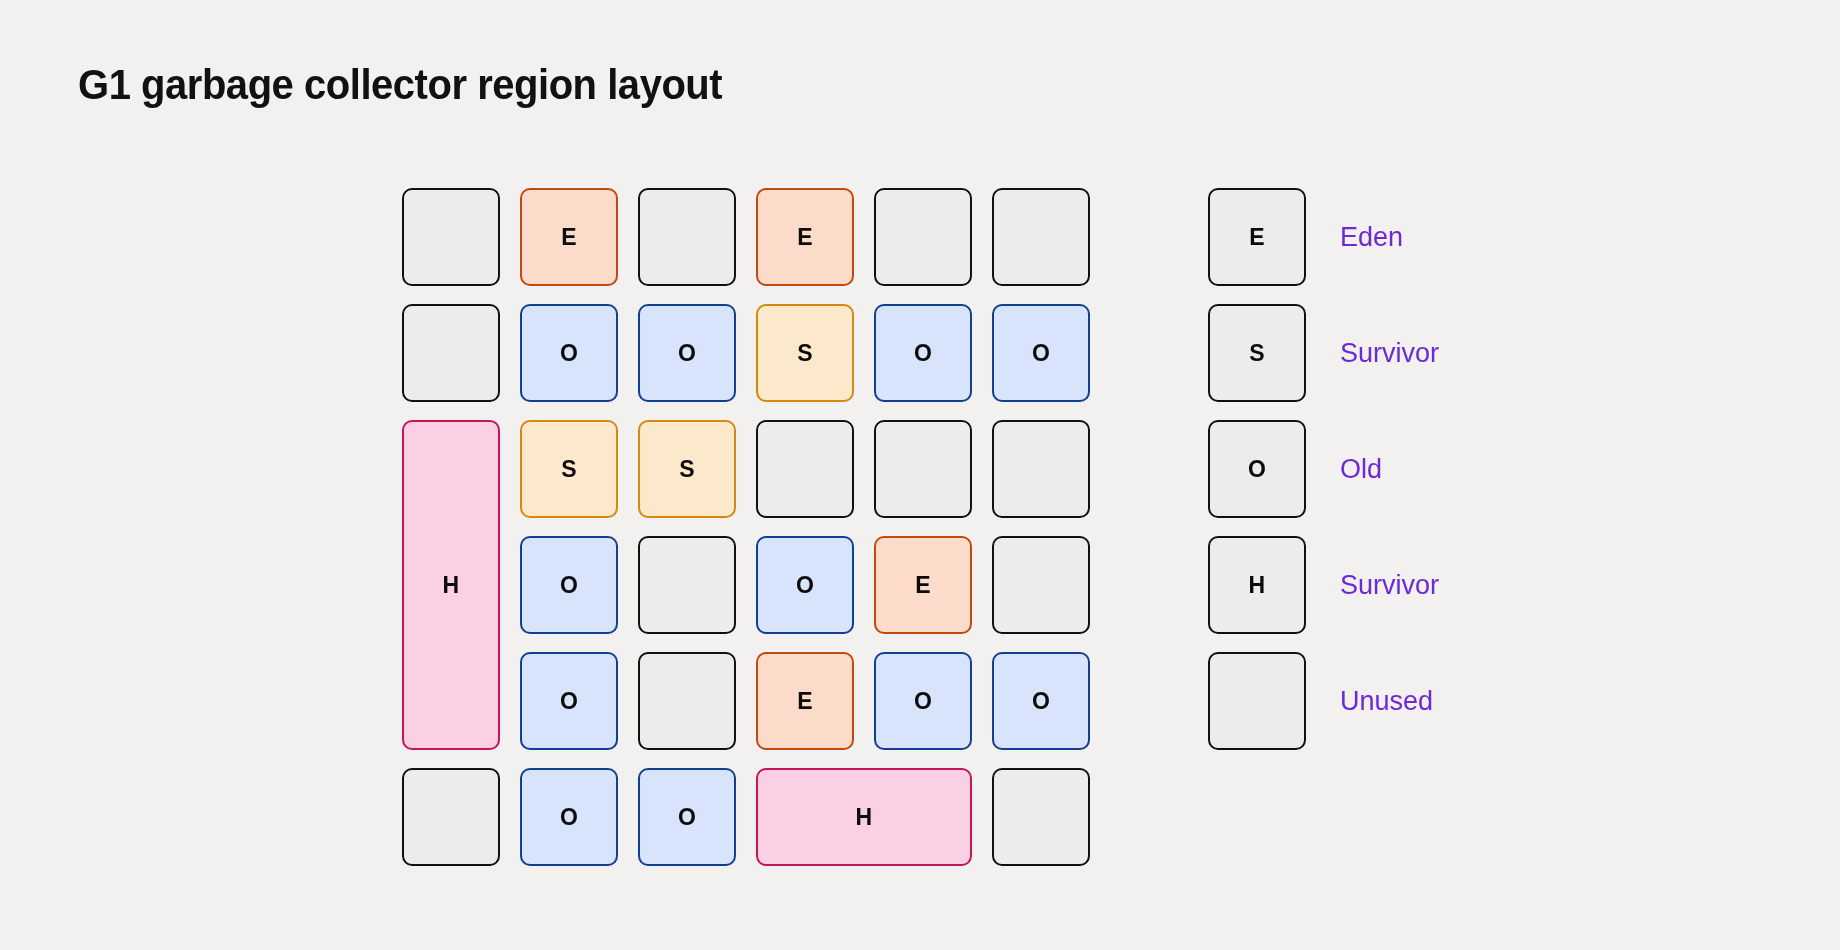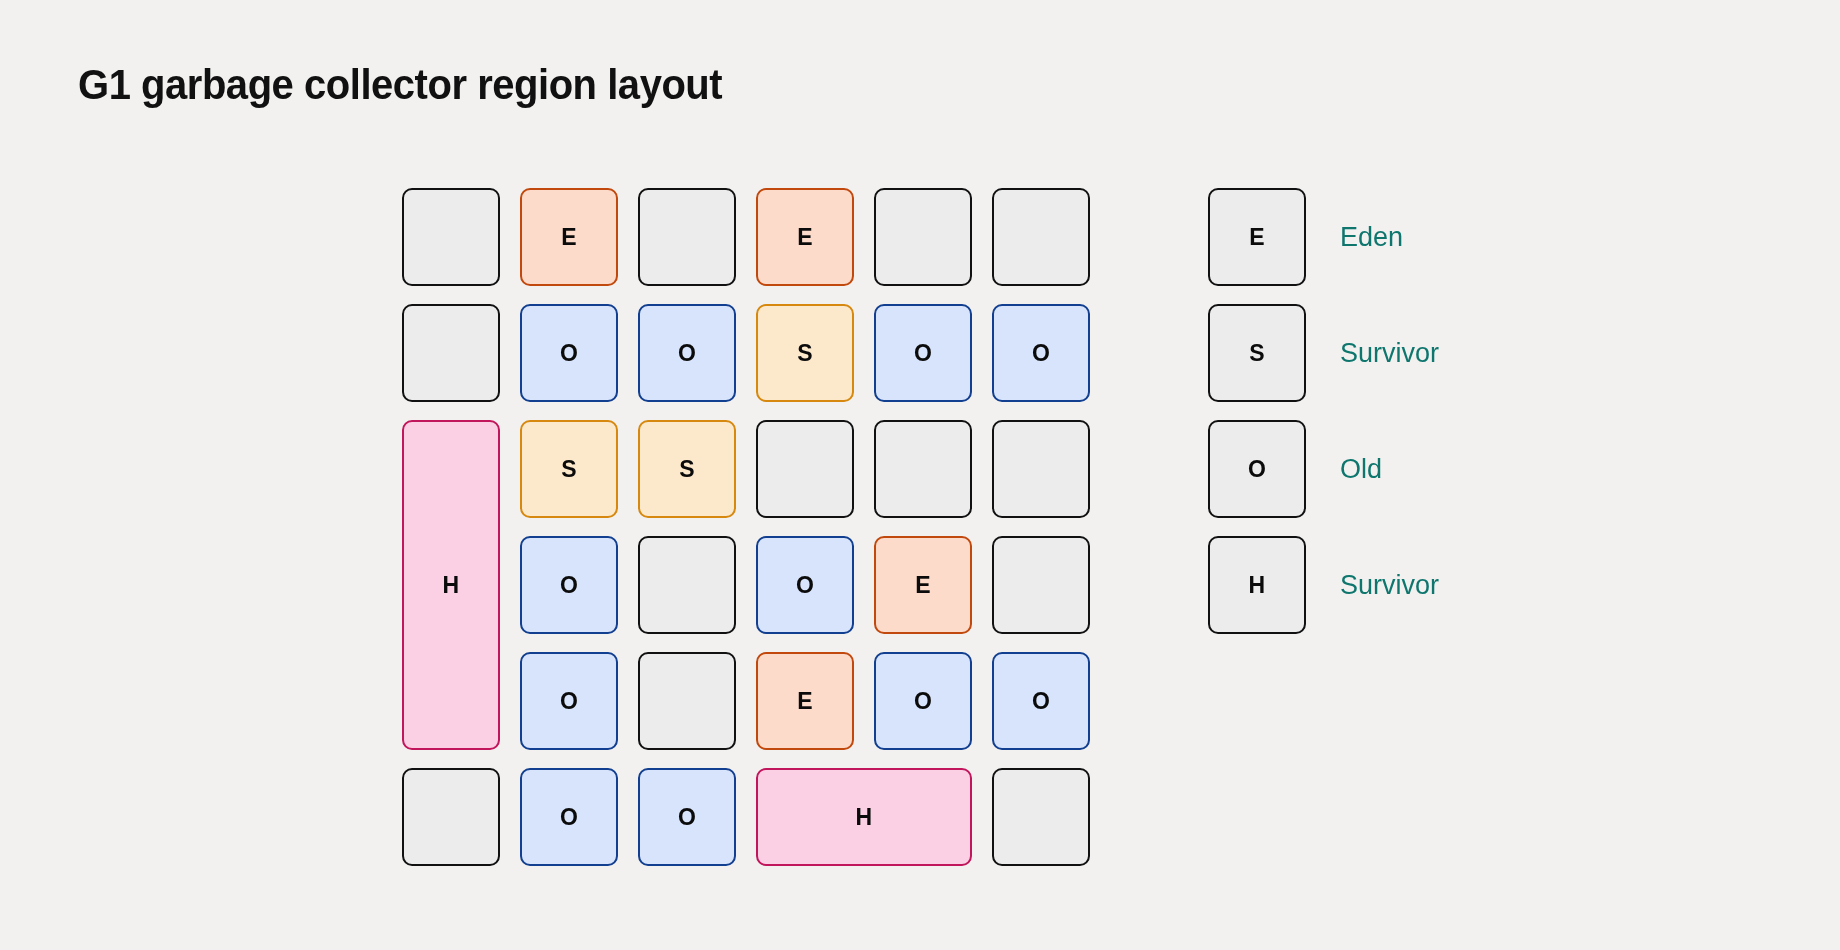--- a/index.html
+++ b/index.html
@@ -87,21 +87,21 @@
     display: flex;
     align-items: center;
     justify-content: center;
     box-sizing: border-box;
     flex: none;
   }
   .legend-swatch .cell-label { font-size: 23px; }
   .legend-text {
     margin-left: 34px;
     font-size: 27px;
-    color: #0f766e;
+    color: #6d28d9;
     white-space: nowrap;
   }
 </style>
 </head>
 <body>
 
 <div id="page-title">G1 garbage collector region layout</div>
 
 <div id="region-grid">
     <div class="cell type-unused" style="grid-area: 1 / 1 / span 1 / span 1;">
@@ -223,13 +223,19 @@
         <span class="cell-label">O</span>
       </div>
       <span class="legend-text">Old</span>
     </div>
     <div class="legend-row">
       <div class="legend-swatch type-humongous">
         <span class="cell-label">H</span>
       </div>
       <span class="legend-text">Survivor</span>
     </div>
+    <div class="legend-row">
+      <div class="legend-swatch type-unused">
+        <span class="cell-label"></span>
+      </div>
+      <span class="legend-text">Unused</span>
+    </div>
   </div>
 
 </body></html>

